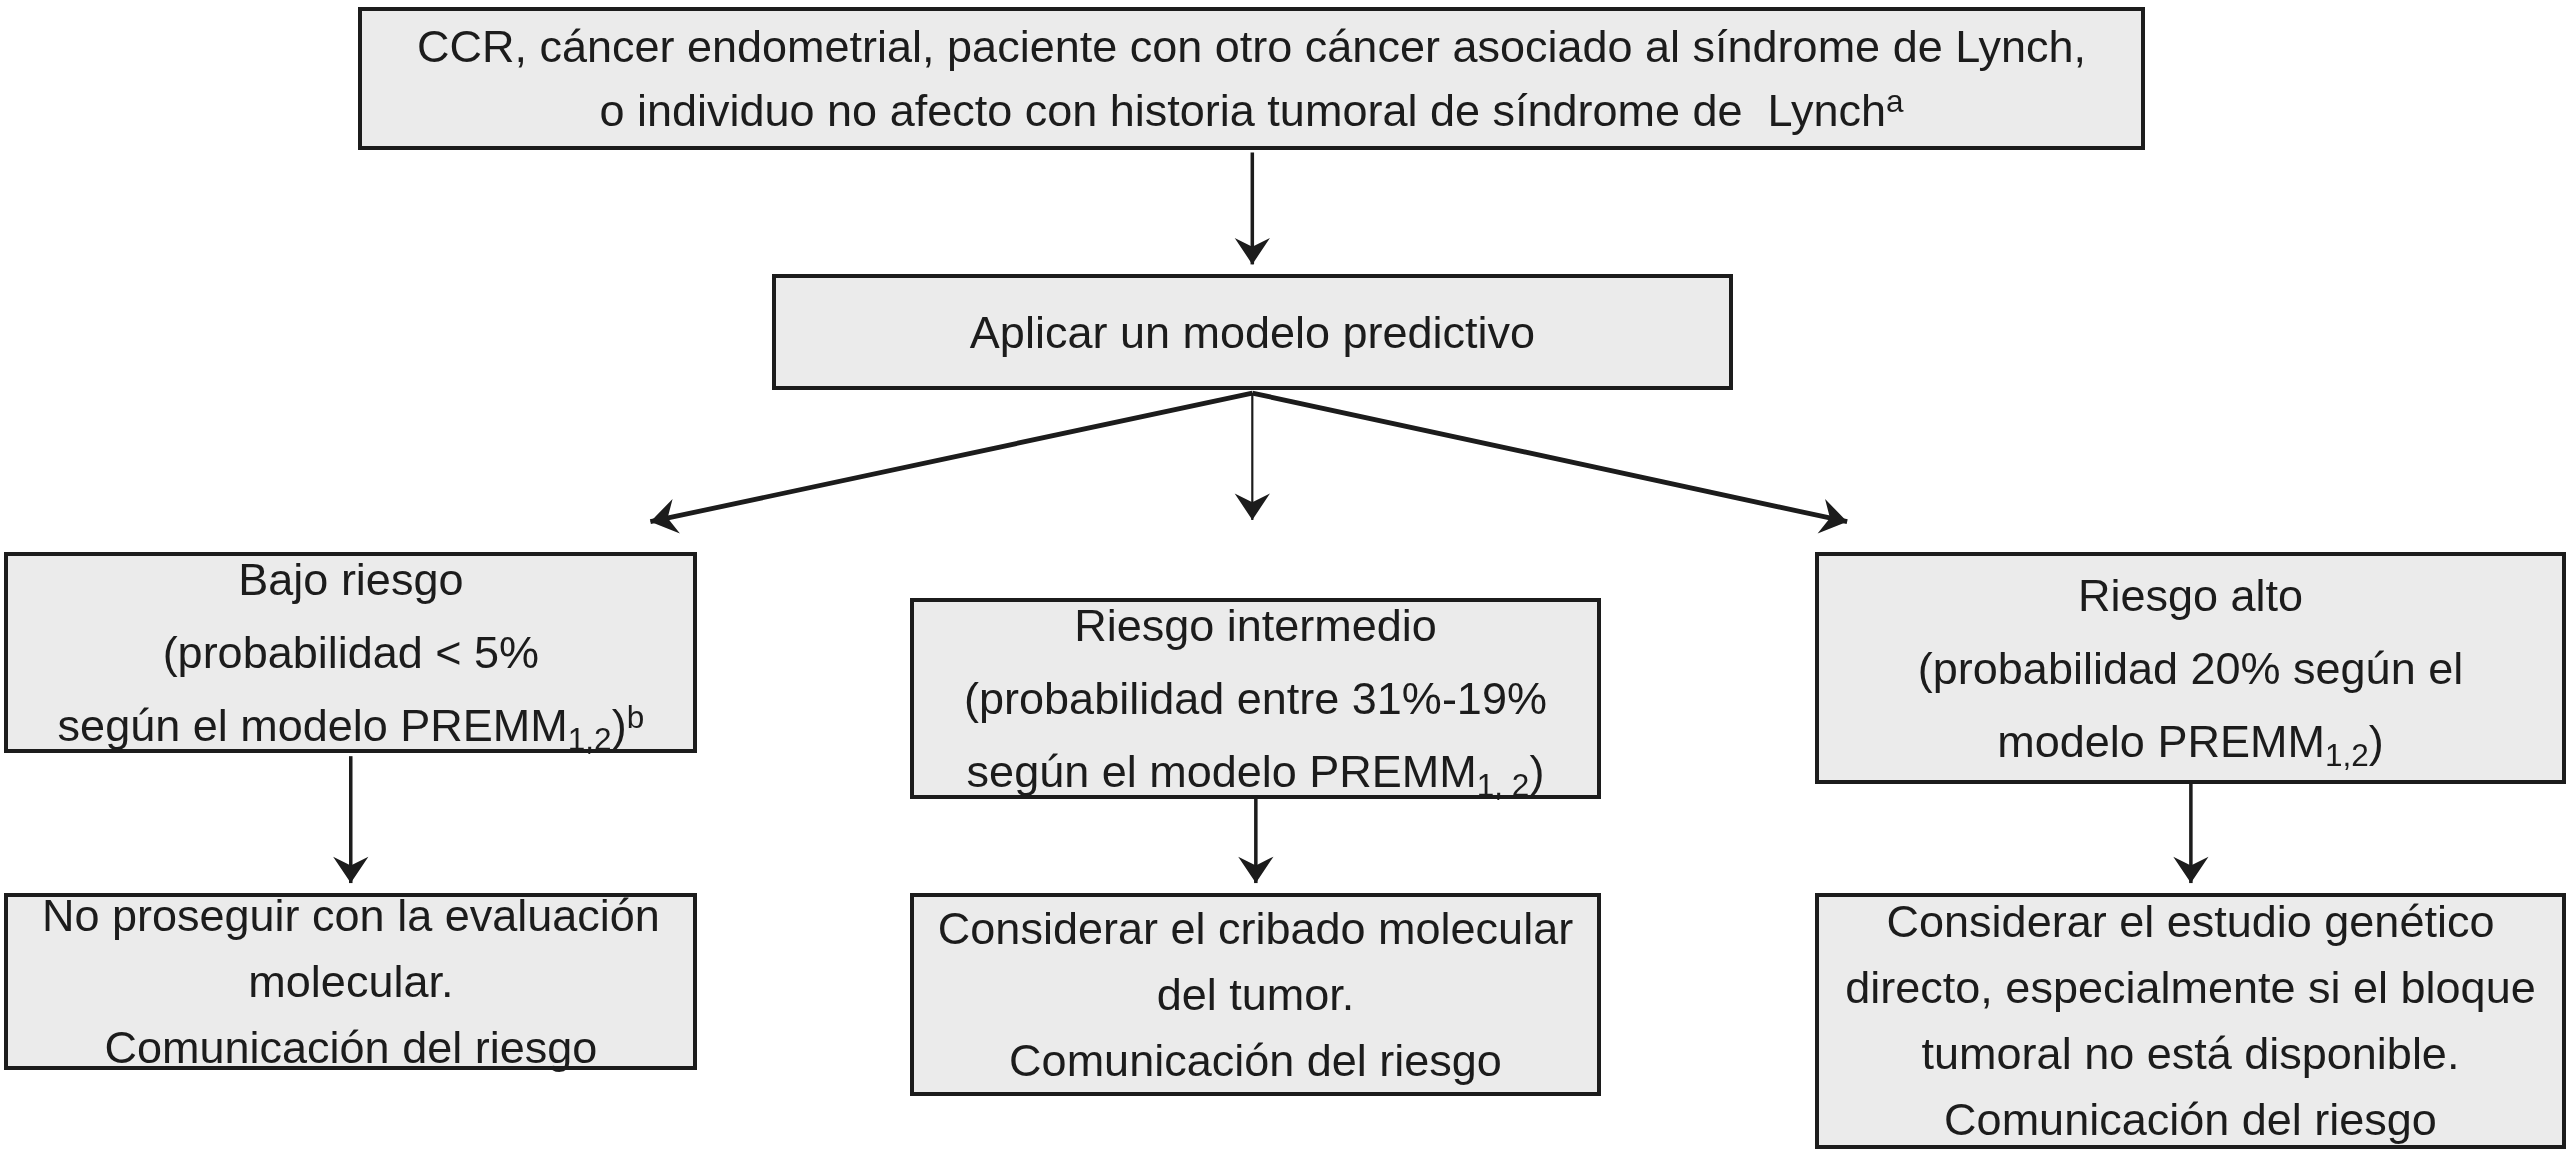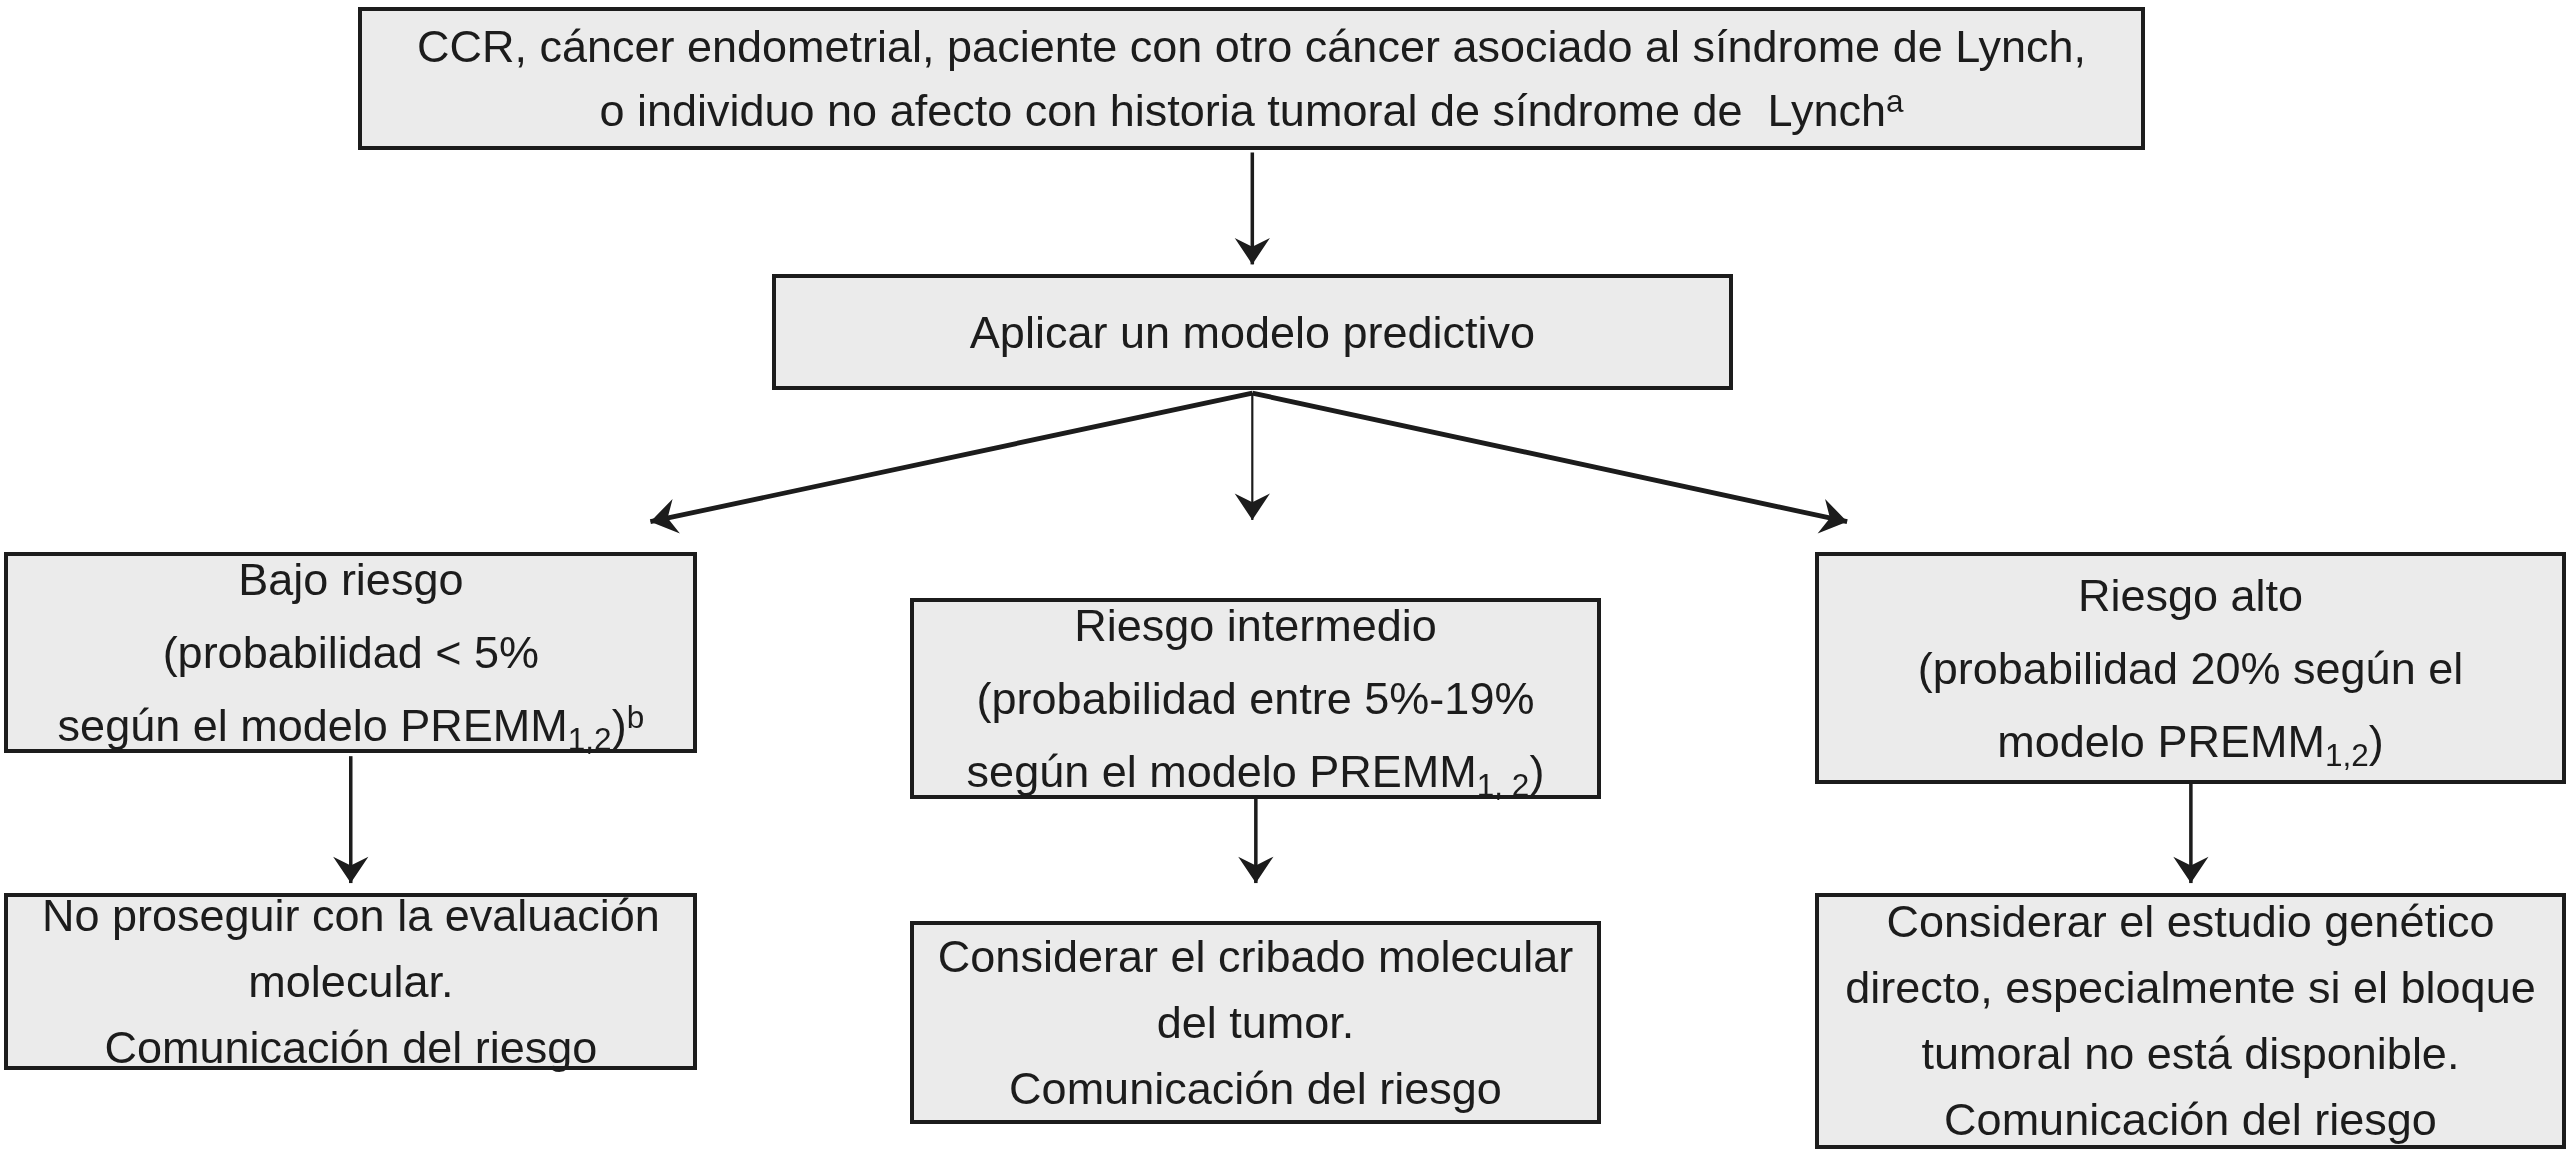--- a/index.html
+++ b/index.html
@@ -48,21 +48,21 @@
     top: -0.42em;
     line-height: 0;
   }
   
   #node-criteria   { left: 358px;  top: 7px;    width: 1787px; height: 143px; }
   #node-model      { left: 772px;  top: 274px;  width: 961px; height: 116px; }
   #node-risk-low   { left: 4.4px;    top: 552px;  width: 693px;  height: 201px; }
   #node-risk-mid   { left: 910px; top: 552px;  width: 691px;  height: 201px; margin-top: 46px; }
   #node-risk-high  { left: 1815px; top: 552px;  width: 751px;  height: 232px; }
   #node-act-low    { left: 4.4px;    top: 893px; width: 693px;  height: 177px; }
-  #node-act-mid    { left: 910px; top: 893px; width: 691px;  height: 203px; margin-top: 28px; }
+  #node-act-mid    { left: 910px; top: 893px; width: 691px;  height: 203px; }
   #node-act-high   { left: 1815px; top: 893px; width: 751px;  height: 256px; }
 
   #arrow-layer {
     position: absolute;
     left: 0; top: 0;
     width: 2576px;
     height: 1151px;
     pointer-events: none;
   }
   .arrow {
@@ -101,21 +101,21 @@
     </div>
 
   <div class="node risk" id="node-risk-low">
       <div class="tline"><span>Bajo riesgo</span></div>
       <div class="tline"><span>(probabilidad &lt; 5%</span></div>
       <div class="tline"><span>según el modelo PREMM</span><span class="sub">1,2</span><span>)</span><span class="sup">b</span></div>
     </div>
 
   <div class="node risk" id="node-risk-mid">
       <div class="tline"><span>Riesgo intermedio</span></div>
-      <div class="tline"><span>(probabilidad entre 5%-19%</span></div>
+      <div class="tline"><span>(probabilidad entre 31%-19%</span></div>
       <div class="tline"><span>según el modelo PREMM</span><span class="sub">1, 2</span><span>)</span></div>
     </div>
 
   <div class="node risk" id="node-risk-high">
       <div class="tline"><span>Riesgo alto</span></div>
       <div class="tline"><span>(probabilidad 20% según el</span></div>
       <div class="tline"><span>modelo PREMM</span><span class="sub">1,2</span><span>)</span></div>
     </div>
 
   <div class="node action" id="node-act-low">

